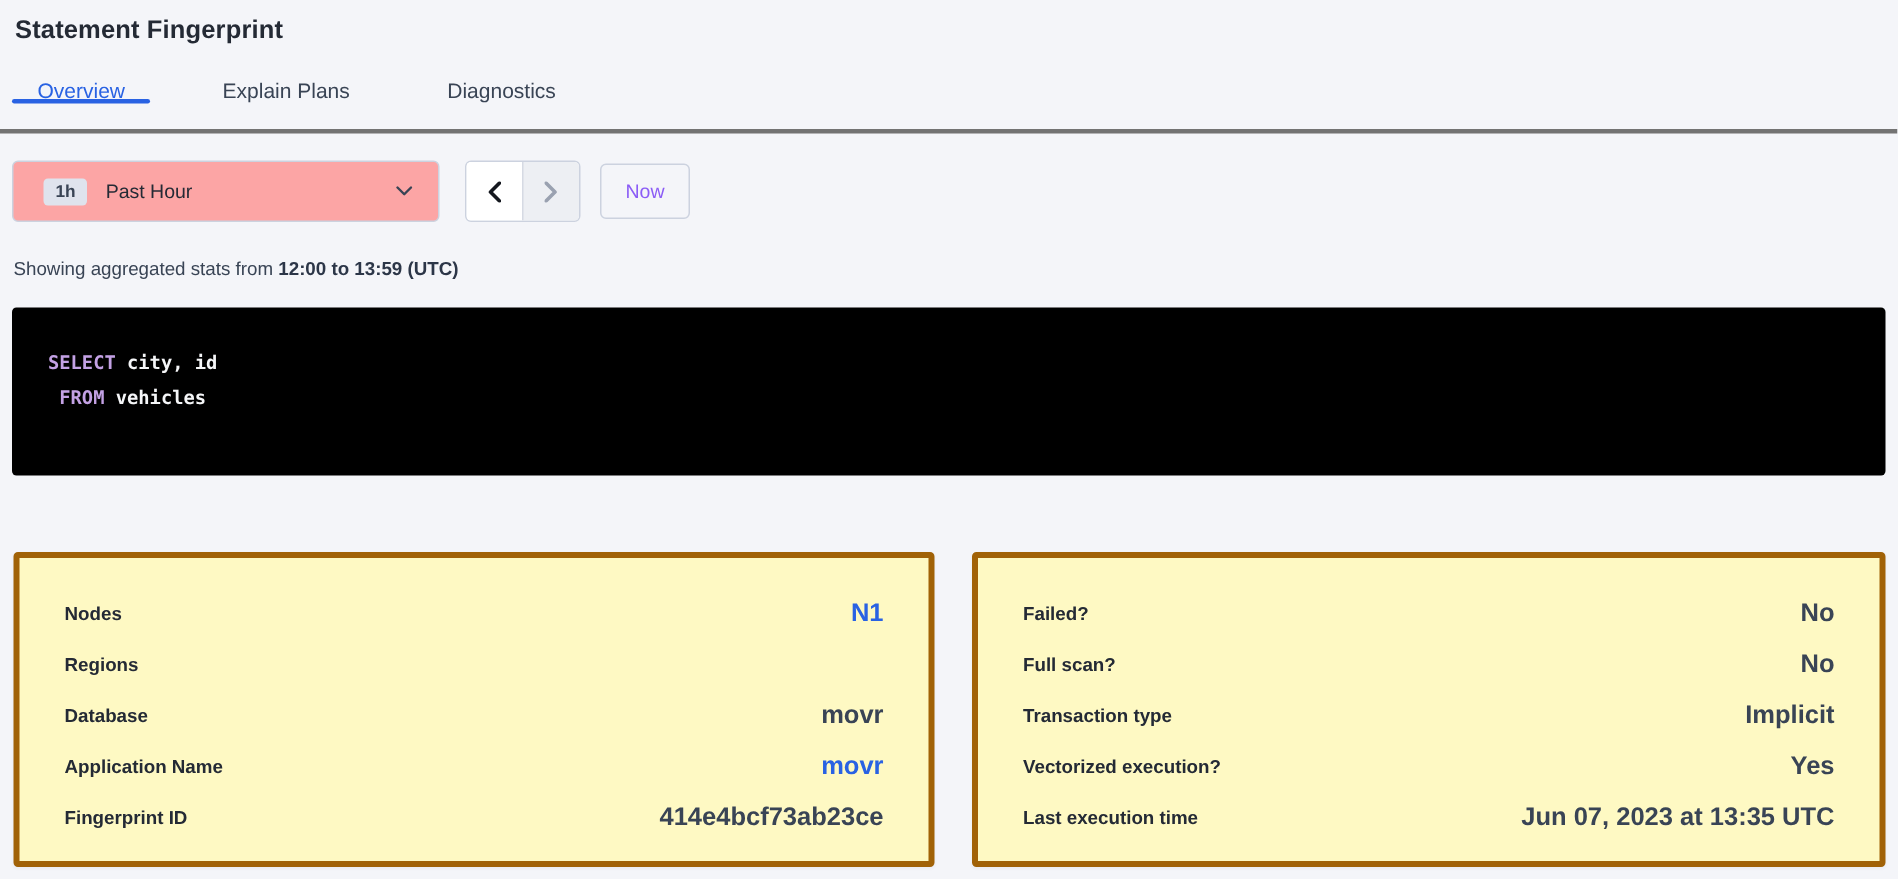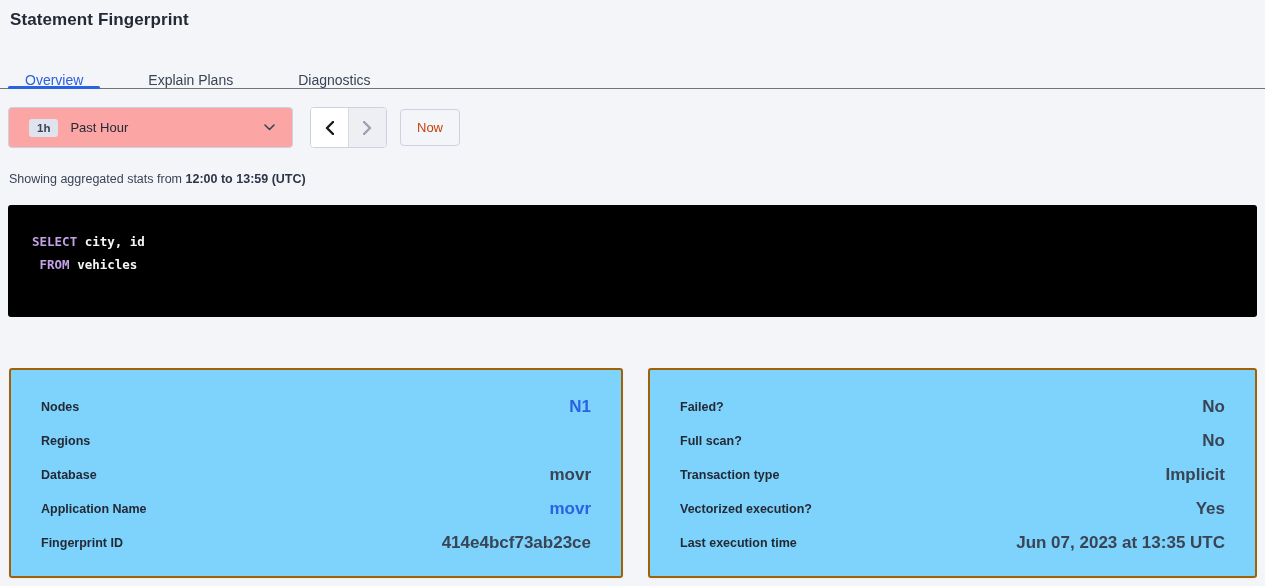--- a/index.html
+++ b/index.html
@@ -15,23 +15,23 @@
   
   .page-title {
     position: absolute; left: 10px; top: 10px;
     font-size: 17px; font-weight: 700; color: #242a35;
     letter-spacing: 0.1px;
   }
 
   
   .tabs {
     position: absolute; left: 0; top: 52px; width: 1265px; height: 37px;
-    display: flex; align-items: flex-end;
+    display: flex; align-items: flex-start;
     padding-left: 8px;
-    border-bottom: 1px solid #737373;
+    border-bottom: 3px solid #737373;
   }
   .tab {
     display: flex; align-items: center; justify-content: center;
     padding: 0 17px; margin-right: 31px;
     font-size: 14px; color: #394455;
     position: relative; cursor: pointer;
     background: none; border: none; font-family: inherit;
   }
   .tab.active { color: #2962e3; }
   .tab.active::after {
@@ -61,21 +61,21 @@
   }
   .arrow-btn {
     width: 38.5px; height: 100%; display: flex; align-items: center; justify-content: center;
     background: #ffffff; border: none; cursor: pointer; font-family: inherit;
   }
   .arrow-btn.next { background: #edeff3; border-left: 1px solid #d6dae3; cursor: default; }
 
   .now-btn {
     margin-left: 13px; height: 37px; padding: 0 16px;
     border: 1px solid #ccd2df; border-radius: 4px;
-    background: transparent; color: #c2410c;
+    background: transparent; color: #8b5cf6;
     font-size: 13px; font-family: inherit; cursor: default;
   }
 
   
   .summary {
     position: absolute; left: 9px; top: 172px;
     font-size: 12.5px; color: #394455;
   }
   .summary b { color: #2c3648; }
 
@@ -86,22 +86,22 @@
     padding: 25px 24px 0 24px;
     font-family: "DejaVu Sans Mono", monospace;
     font-size: 12.5px; font-weight: 700; line-height: 23px;
     color: #f5f6f8; white-space: pre;
   }
   .sql-kw { color: #c3a1e4; }
 
   
   .card {
     position: absolute; top: 368px; height: 210px;
-    background: #7dd3fc; border-radius: 3px;
-    border: 2px solid #a16207;
+    background: #fef9c3; border-radius: 3px;
+    border: 4px solid #a16207;
     box-shadow: 0 1px 2px rgba(40, 50, 80, 0.04);
     padding: 20px 30px 0 30px;
   }
   .card.left { left: 9px; width: 614px; }
   .card.right { left: 648px; width: 609px; }
   .kv-row {
     height: 34px; display: flex; align-items: center; justify-content: space-between;
   }
   .kv-label { font-size: 12.5px; font-weight: 700; color: #242a35; }
   .kv-value { font-size: 17px; color: #394455; text-align: center; font-weight: bold; }

